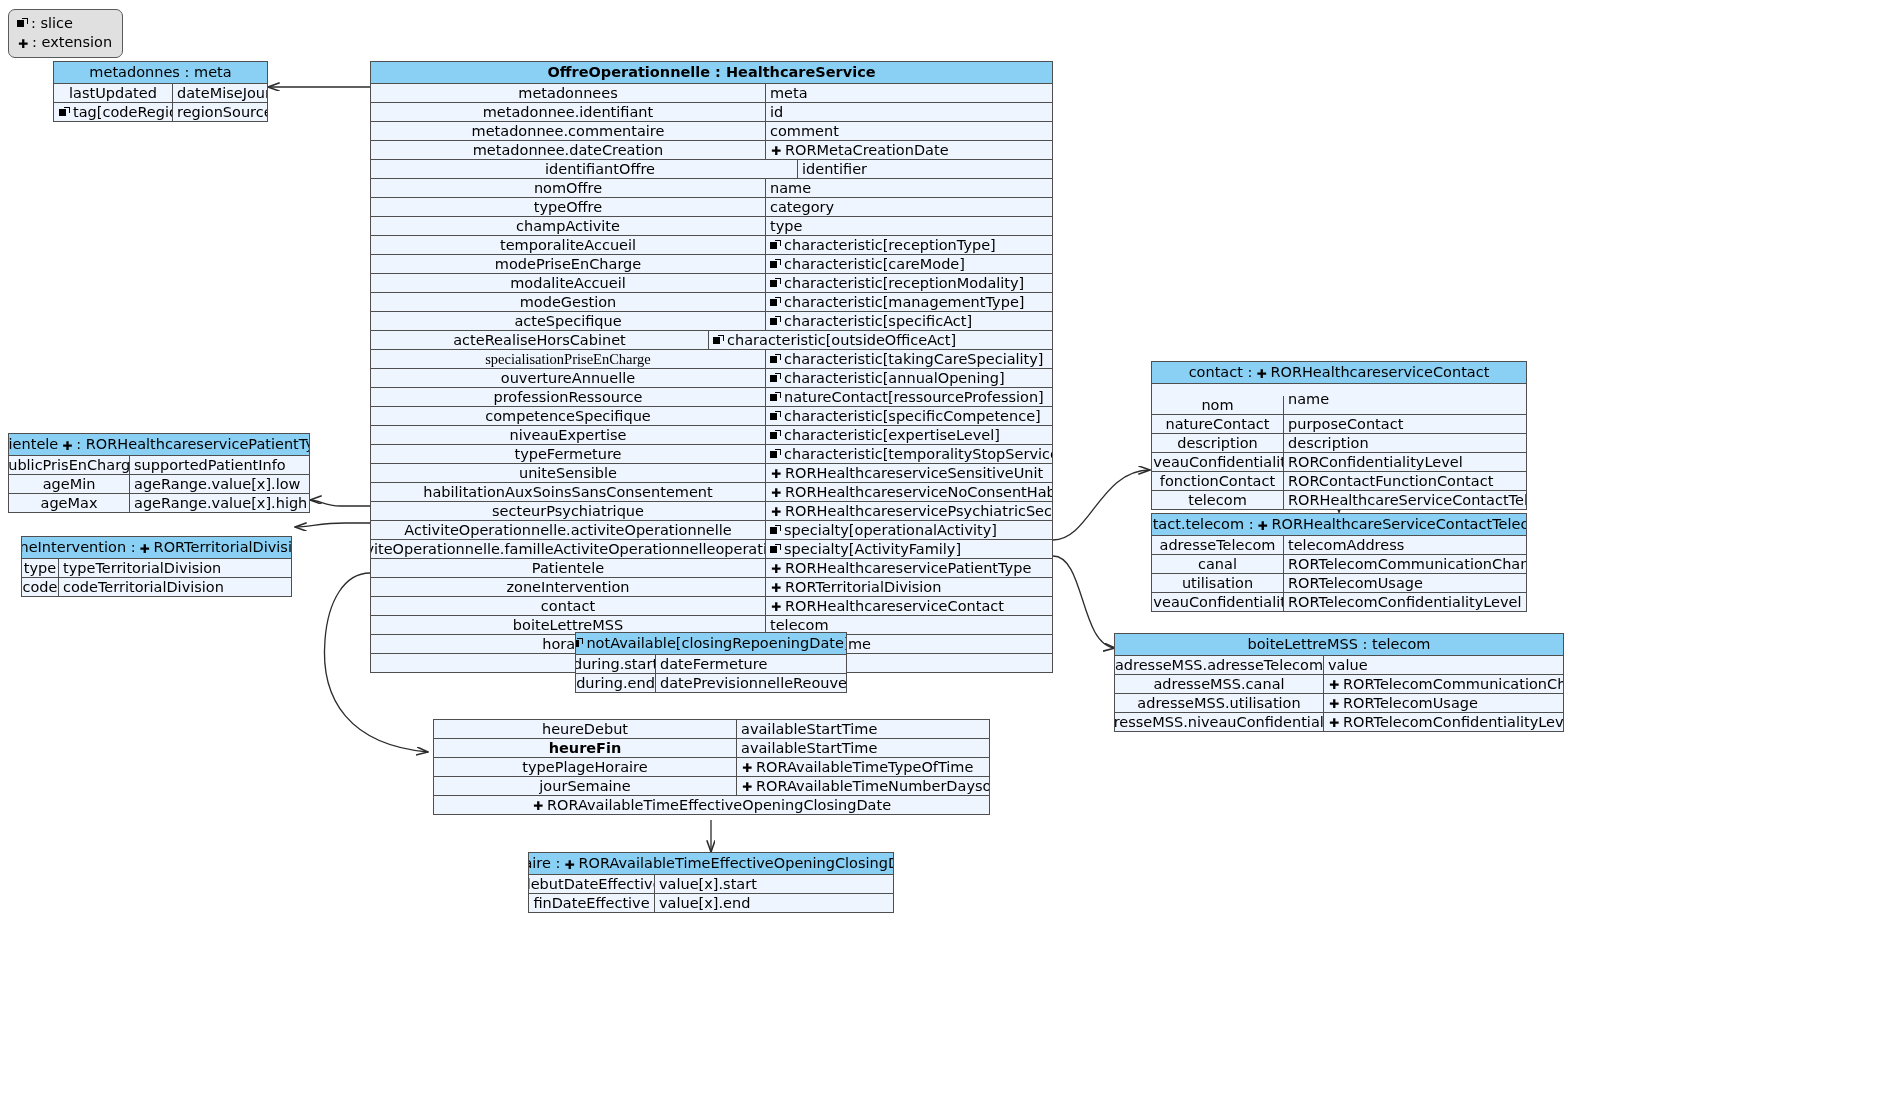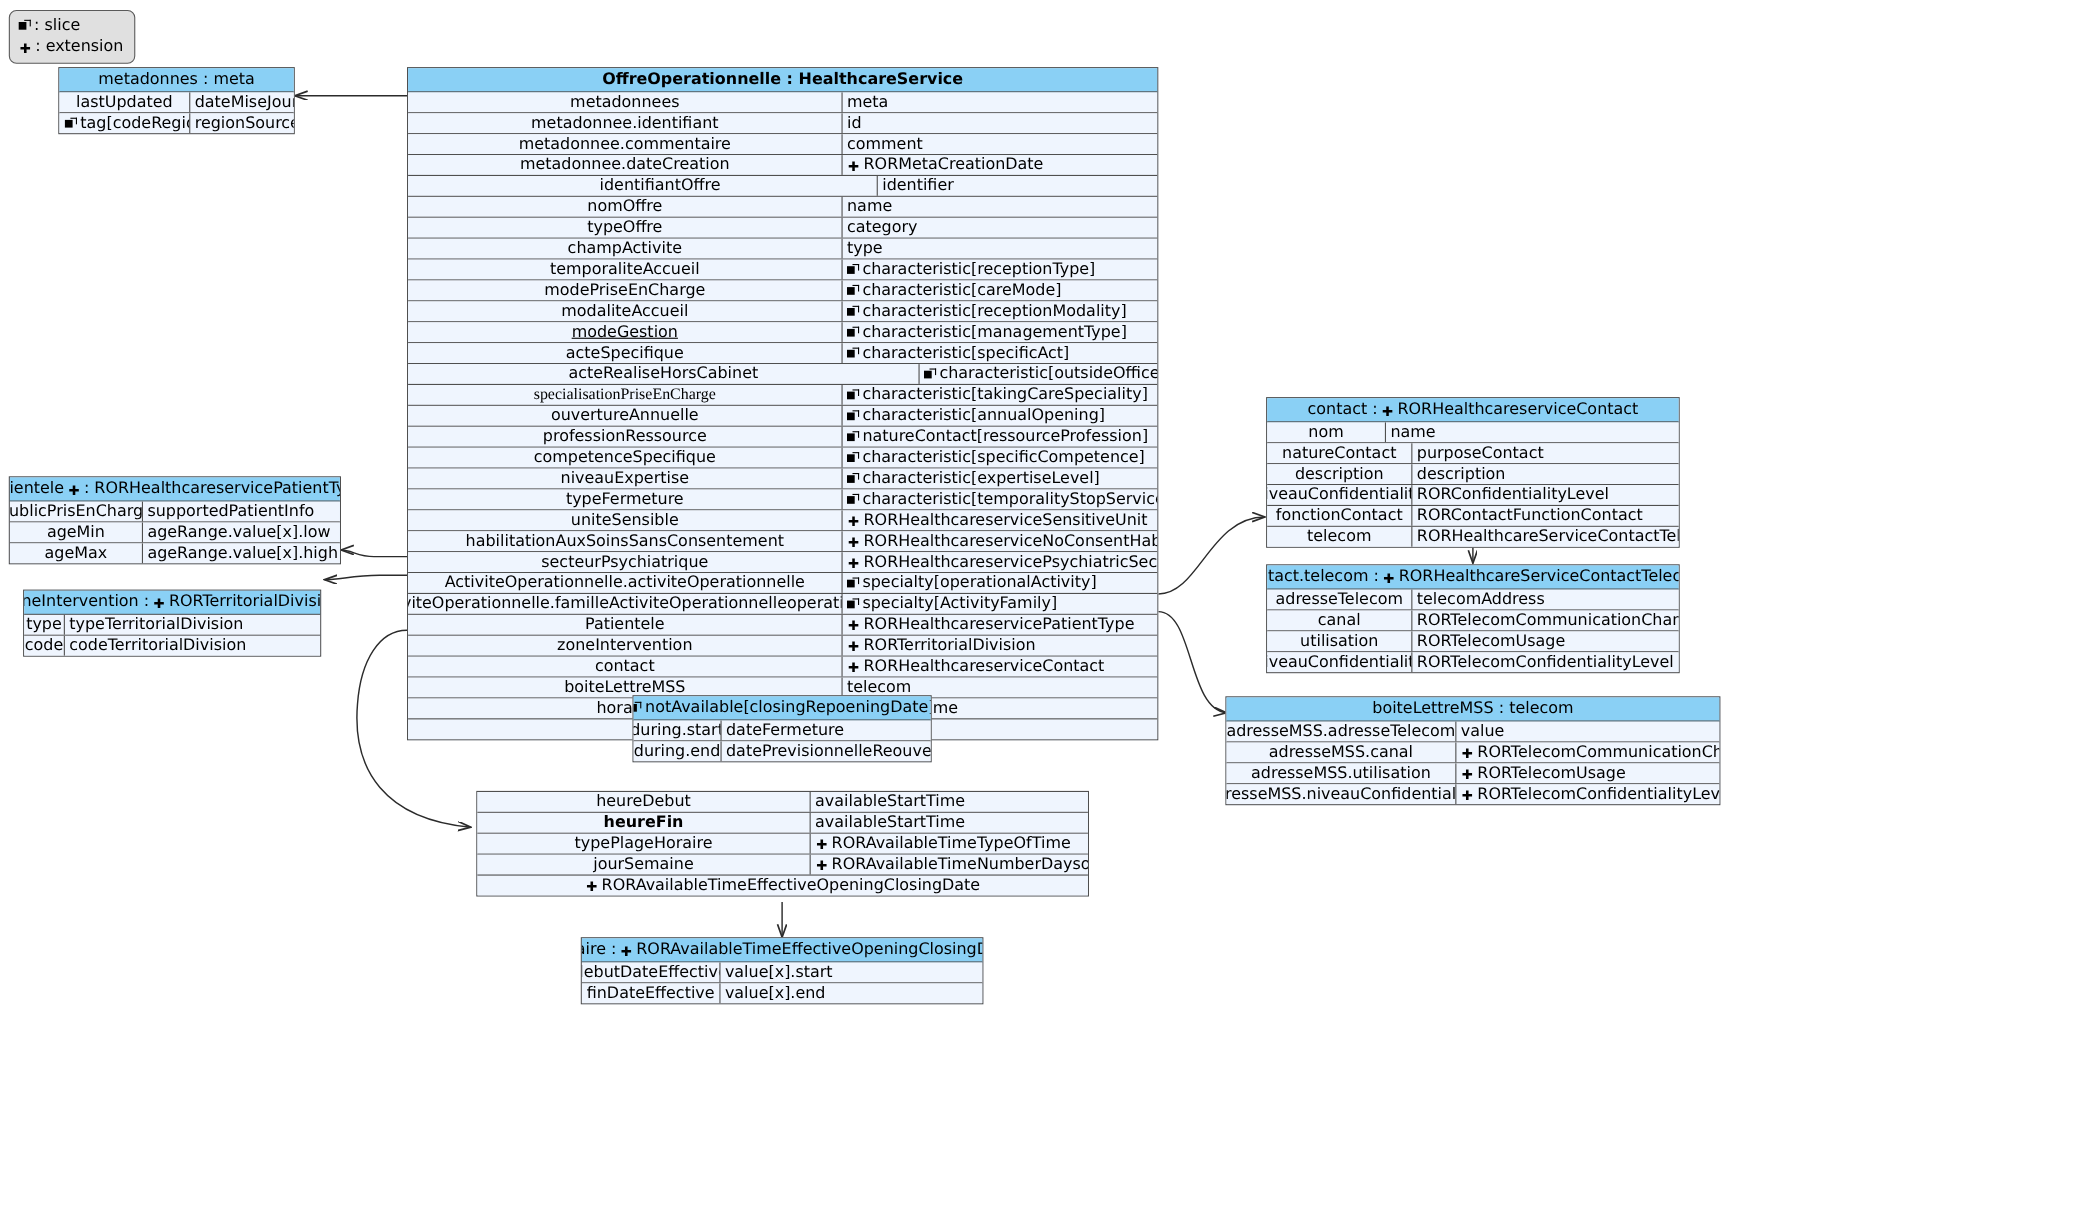--- a/index.html
+++ b/index.html
@@ -265,39 +265,39 @@
         <div class="row">
           <div class="l" style="width:395px;">
             <span>modaliteAccueil</span>
           </div>
           <div class="r">
             <span class="ico ico-slice"></span>
             <span>characteristic[receptionModality]</span>
           </div>
         </div>
         <div class="row">
-          <div class="l" style="width:395px;text-decoration:underline;">
+          <div class="l" style="width:395px;">
             <span>modeGestion</span>
           </div>
           <div class="r">
             <span class="ico ico-slice"></span>
             <span>characteristic[managementType]</span>
           </div>
         </div>
         <div class="row">
           <div class="l" style="width:395px;">
             <span>acteSpecifique</span>
           </div>
           <div class="r">
             <span class="ico ico-slice"></span>
             <span>characteristic[specificAct]</span>
           </div>
         </div>
         <div class="row">
-          <div class="l" style="width:465px;">
+          <div class="l" style="width:338px;">
             <span>acteRealiseHorsCabinet</span>
           </div>
           <div class="r">
             <span class="ico ico-slice"></span>
             <span>characteristic[outsideOfficeAct]</span>
           </div>
         </div>
         <div class="row">
           <div class="l" style="width:395px;font-family:Liberation Serif, serif;">
             <span>specialisationPriseEnCharge</span>
@@ -507,21 +507,21 @@
   </div>
 
   <div class="cls" style="left:1151px;top:361px;width:376px;">
     <div class="hdr">
       <span>contact : </span>
       <span class="ico ico-plus"></span>
       <span>RORHealthcareserviceContact</span>
     </div>
     <div id="contact-rows">
         <div class="row">
-          <div class="l" style="width:108px;">
+          <div class="l" style="width:132px;margin-top:12px;">
             <span>nom</span>
           </div>
           <div class="r">
             <span>name</span>
           </div>
         </div>
         <div class="row">
           <div class="l" style="width:132px;">
             <span>natureContact</span>
           </div>

